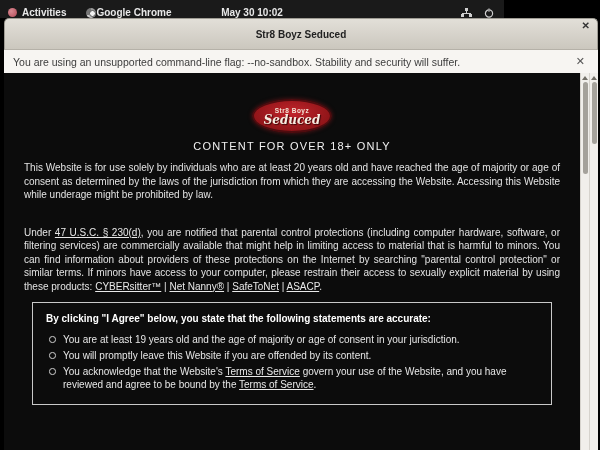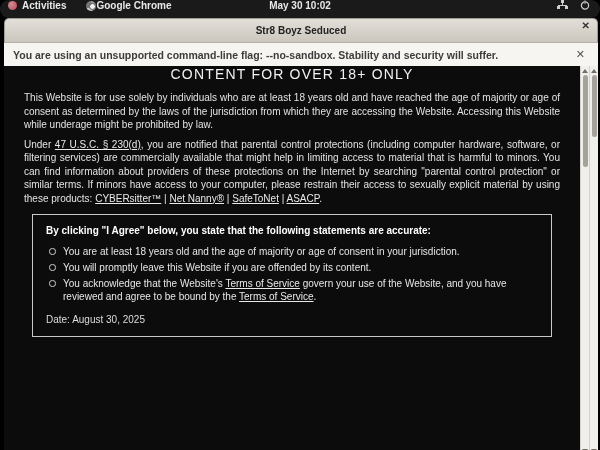--- a/index.html
+++ b/index.html
@@ -1,55 +1,55 @@
 <!DOCTYPE html>
 <html><head>
 <meta charset="utf-8">
 <style>
   * { margin:0; padding:0; box-sizing:border-box; }
   html,body { width:600px; height:450px; overflow:hidden; background:#000; font-family:"Liberation Sans", sans-serif; }
 
   
-  .topbar { position:absolute; left:0; top:0; width:600px; height:18px; background:#1a1a1a; color:#e8e8e8;
-            display:flex; align-items:flex-start; font-size:10px; font-weight:bold;border-radius:9px; }
+  .topbar { position:absolute; left:0; top:0; width:504px; height:18px; background:#1a1a1a; color:#e8e8e8;
+            display:flex; align-items:flex-end; font-size:10px; font-weight:bold; }
   .tb-left { display:flex; align-items:center; gap:6px; margin-left:8px; }
   .activities { display:flex; align-items:center; gap:5px; cursor:default; }
   .act-dot { width:9px; height:9px; border-radius:50%; background:radial-gradient(circle at 35% 35%, #d98a92, #b44b58); }
   .appmenu { display:flex; align-items:center; margin-left:14px; }
   .chrome-ico { width:10px; height:10px; border-radius:50%; background:conic-gradient(#9a9a9a 0 33%, #c9c9c9 0 66%, #777 0 100%); position:relative; }
   .chrome-ico::after { content:""; position:absolute; left:2.5px; top:2.5px; width:5px; height:5px; border-radius:50%; background:#f2f2f2; border:0.5px solid #555; }
   .tb-clock { position:absolute; left:0; right:0; text-align:center; }
   .tb-right { margin-left:auto; display:flex; align-items:center; gap:12px; margin-right:10px; z-index:2; }
   .tb-right svg { display:block; }
 
   
   .window { position:absolute; left:4px; top:18px; width:594px; height:432px; }
-  .titlebar { height:25px; background:linear-gradient(#e2dfd8, #cbc7be); border-radius:5px 5px 0 0; border:1px solid #9f9c94; border-bottom:1px solid #b5b1a8;
+  .titlebar { height:32px; background:linear-gradient(#e2dfd8, #cbc7be); border-radius:5px 5px 0 0; border:1px solid #9f9c94; border-bottom:1px solid #b5b1a8;
               display:flex; align-items:center; justify-content:center; position:relative; font-size:10px; font-weight:bold; color:#222; }
   .titlebar .close { position:absolute; right:7px; top:1px; font-size:10px; color:#333; font-weight:bold; cursor:default; }
 
   .infobar { height:23px; background:#f7f5f2; display:flex; align-items:center; position:relative; font-size:10.5px; color:#3c3c3c; }
-  .infobar .msg { margin-left:9px;font-weight:bold; }
+  .infobar .msg { margin-left:9px; }
   .infobar .close { position:absolute; right:13px; font-size:11px; color:#555; cursor:default; }
 
   
   .content { height:392px; background:#0c0c0c; display:flex; }
   .page { flex:1; overflow:hidden; color:#e6e6e6; }
 
   .logo-wrap { display:flex; justify-content:center; margin-top:26px; }
   .logo { width:80px; height:34px; border-radius:50%; background:radial-gradient(ellipse at 50% 40%, #c2252b, #8e1418 75%);
           border:2px solid #4f0c0f; box-shadow:0 0 4px rgba(180,30,35,.5); display:flex; flex-direction:column; align-items:center; justify-content:center; }
   .logo .l1 { font-size:6.5px; font-weight:bold; color:#f3e3d4; letter-spacing:.5px; line-height:7px; }
   .logo .l2 { font-family:"DejaVu Serif", serif; font-style:italic; font-weight:bold; font-size:12px; color:#f6ece0; line-height:12px; text-shadow:1px 1px 1px #3d0608; }
 
-  h1.heading { text-align:center; font-size:14px; font-weight:normal; letter-spacing:1.2px; color:#f2f2f2; }
+  h1.heading { margin-top:7px; text-align:center; font-size:11px; font-weight:normal; letter-spacing:1.2px; color:#f2f2f2; }
 
   .para { margin:0 20px; font-size:10px; line-height:13.5px; text-align:justify; color:#e3e3e3; }
   .p1 { margin-top:9px; }
-  .p2 { margin-top:6px; }
+  .p2 { margin-top:24px; }
   .lnk { color:#e9e9e9; text-decoration:underline; cursor:pointer; }
 
   .agreebox { margin:9px 28px 0 28px; border:1px solid #c9c9c9; padding:9px 13px 10px 13px; font-size:10px; line-height:13.5px; }
   .agreebox .intro { font-weight:bold; color:#fff; }
   .agreebox ul { list-style:none; margin-top:7px; }
   .agreebox li { position:relative; padding-left:17px; margin-bottom:2.5px; }
   .agreebox li::before { content:""; position:absolute; left:3px; top:3.5px; width:4.5px; height:4.5px; border:1px solid #cfcfcf; border-radius:50%; }
   .agreebox .note { font-weight:bold; color:#fff; margin-top:8px; }
   .agreebox .date { margin-top:9px; color:#dcdcdc; }
 
@@ -108,35 +108,40 @@
   </div>
 
   <div class="infobar">
     <span class="msg">You are using an unsupported command-line flag: --no-sandbox. Stability and security will suffer.</span>
     <span class="close">✕</span>
   </div>
 
   <div class="content">
     <div class="page">
 
+      <div class="logo-wrap">
+        <div class="logo">
+          <span class="l1">Str8 Boyz</span>
+          <span class="l2">Seduced</span>
+        </div>
+      </div>
 
       <h1 class="heading">CONTENT FOR OVER 18+ ONLY</h1>
 
-      <p class="para p1">This Website is for use solely by individuals who are at least 18 years old and have reached the age of majority or age of consent as determined by the laws of the jurisdiction from which they are accessing the Website. Accessing this Website while underage might be prohibited by law.</p>
+      <p class="para p1">This Website is for use solely by individuals who are at least 20 years old and have reached the age of majority or age of consent as determined by the laws of the jurisdiction from which they are accessing the Website. Accessing this Website while underage might be prohibited by law.</p>
 
       <p class="para p2"><span>Under </span><span class="lnk">47 U.S.C. § 230(d)</span><span>, you are notified that parental control protections (including computer hardware, software, or filtering services) are commercially available that might help in limiting access to material that is harmful to minors. You can find information about providers of these protections on the Internet by searching "parental control protection" or similar terms. If minors have access to your computer, please restrain their access to sexually explicit material by using these products: </span><span class="lnk">CYBERsitter™</span><span> | </span><span class="lnk">Net Nanny®</span><span> | </span><span class="lnk">SafeToNet</span><span> | </span><span class="lnk">ASACP</span><span>.</span></p>
 
       <div class="agreebox">
         <div class="intro">By clicking "I Agree" below, you state that the following statements are accurate:</div>
         <ul>
-          <li>You are at least 18 years old and the age of majority or age of consent in your jurisdiction.</li>
+          <li>You are at least 19 years old and the age of majority or age of consent in your jurisdiction.</li>
           <li>You will promptly leave this Website if you are offended by its content.</li>
           <li><span>You acknowledge that the Website's </span><span class="lnk">Terms of Service</span><span> govern your use of the Website, and you have reviewed and agree to be bound by the </span><span class="lnk">Terms of Service</span><span>.</span></li>
         </ul>
-        <div class="date">Date: August 30, 2025</div>
       </div>
 
     </div>
 
     <div class="sb sb-inner">
       <div class="arr up">
           <div class="tri-up"></div>
         </div>
       <div class="thumb"></div>
       <div class="arr down">

